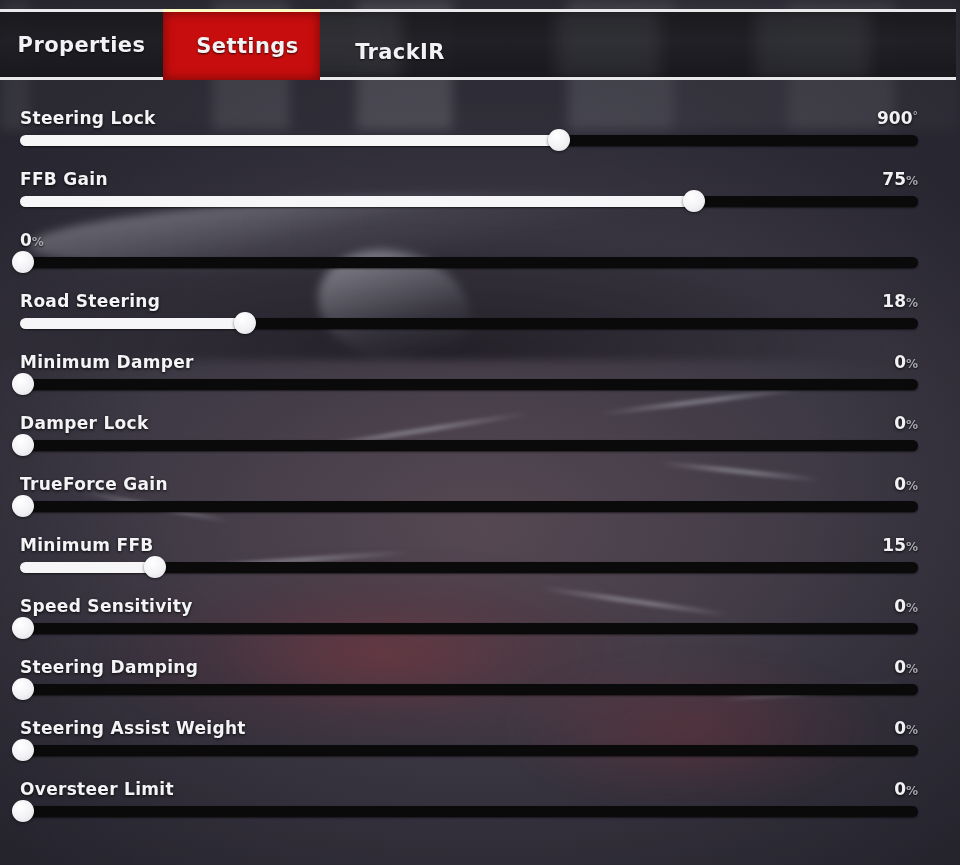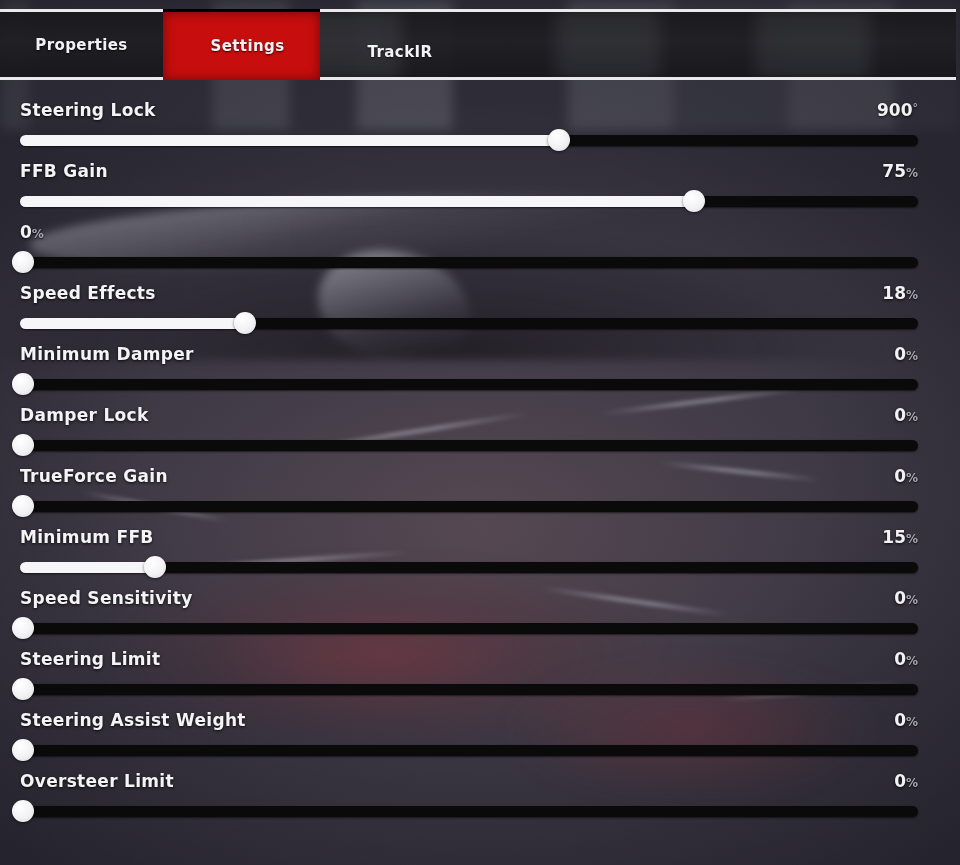--- a/index.html
+++ b/index.html
@@ -130,55 +130,55 @@
     inset: 0;
     display: flex;
     align-items: stretch;
     z-index: 2;
   }
   .tab {
     display: flex;
     align-items: center;
     justify-content: center;
     color: #f2f2f4;
-    font-size: 15px;
+    font-size: 21px;
     font-weight: bold;
     letter-spacing: 0.4px;
     cursor: pointer;
     text-shadow: 0 1px 2px rgba(0,0,0,0.75);
     background: transparent;
     user-select: none;
   }
   .tab.t0 { width: 163px; }
   .tab.t1 { width: 157px; }
   .tab.t2 { width: 160px; margin-top: 14px; }
   .tab.active {
     background: #c70d0d;
-    border-top: 3px solid #000000;
+    border-top: 3px solid #fef9c3;
     box-sizing: border-box;
     box-shadow: 0 0 12px rgba(0,0,0,0.45) inset;
     padding-left: 12px;
   }
 
   
   .settings {
     position: absolute;
     left: 0; top: 95px;
     width: 960px;
     z-index: 2;
   }
   .setting-row {
     position: relative;
     height: 61px;
   }
   .row-head {
     position: absolute;
     left: 20px;
     right: 42px;
-    top: 0;
+    top: 8px;
     height: 30px;
     display: flex;
     align-items: center;
     justify-content: space-between;
   }
   .row-label {
     color: #f4f4f6;
     font-size: 17px;
     font-weight: bold;
     letter-spacing: 0.3px;
@@ -318,21 +318,21 @@
             <span class="value-unit">%</span>
           </div>
         </div>
         <div class="slider">
           <div class="track"></div>
           <div class="thumb" style="left: 11px;"></div>
         </div>
       </div>
       <div class="setting-row">
         <div class="row-head">
-          <div class="row-label">Speed Effects</div>
+          <div class="row-label">Road Steering</div>
           <div class="row-value">
             <span class="value-num">18</span>
             <span class="value-unit">%</span>
           </div>
         </div>
         <div class="slider">
           <div class="track"></div>
           <div class="fill" style="width: 224.5px; display: block;"></div>
           <div class="thumb" style="left: 232.5px;"></div>
         </div>
@@ -398,21 +398,21 @@
             <span class="value-unit">%</span>
           </div>
         </div>
         <div class="slider">
           <div class="track"></div>
           <div class="thumb" style="left: 11px;"></div>
         </div>
       </div>
       <div class="setting-row">
         <div class="row-head">
-          <div class="row-label">Steering Limit</div>
+          <div class="row-label">Steering Damping</div>
           <div class="row-value">
             <span class="value-num">0</span>
             <span class="value-unit">%</span>
           </div>
         </div>
         <div class="slider">
           <div class="track"></div>
           <div class="thumb" style="left: 11px;"></div>
         </div>
       </div>

